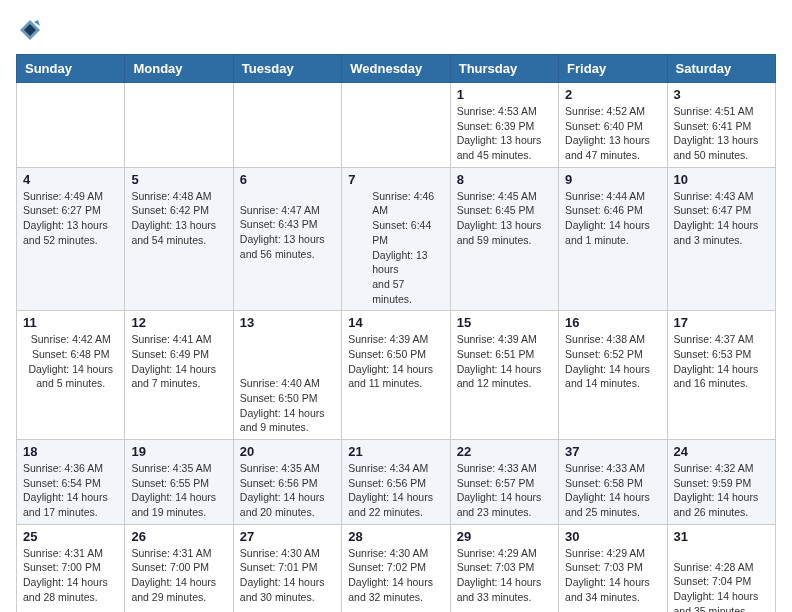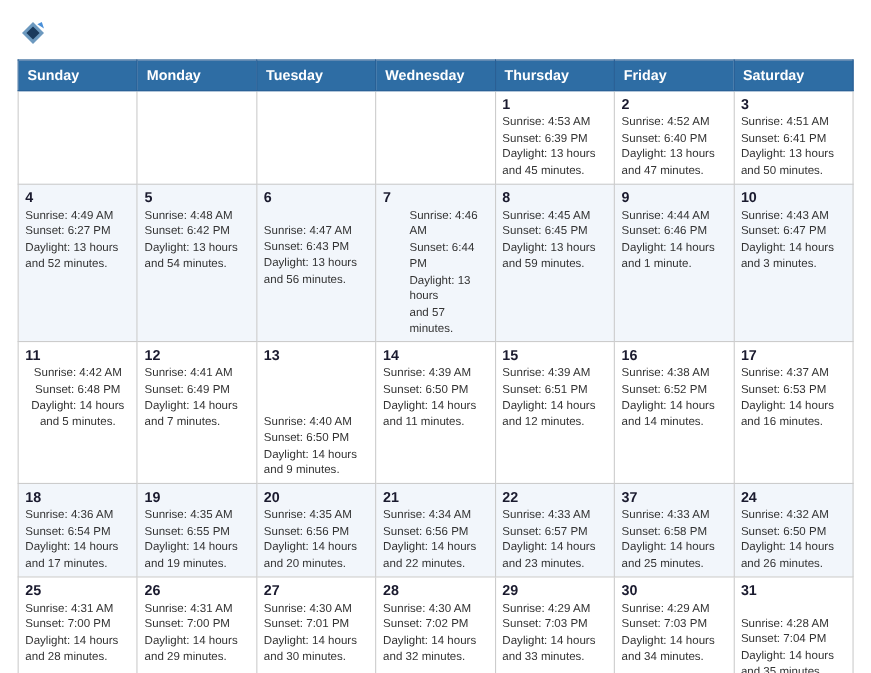--- a/index.html
+++ b/index.html
@@ -298,21 +298,21 @@
         <td>
           <div class="day-number">37</div>
           <div class="day-info" style="white-space: pre-line;">Sunrise: 4:33 AM
 Sunset: 6:58 PM
 Daylight: 14 hours
 and 25 minutes.</div>
         </td>
         <td>
           <div class="day-number">24</div>
           <div class="day-info" style="white-space: pre-line;">Sunrise: 4:32 AM
-Sunset: 6:50 PM
+Sunset: 9:59 PM
 Daylight: 14 hours
 and 26 minutes.</div>
         </td>
       </tr>
       <tr>
         <td>
           <div class="day-number">25</div>
           <div class="day-info" style="white-space: pre-line;">Sunrise: 4:31 AM
 Sunset: 7:00 PM
 Daylight: 14 hours

